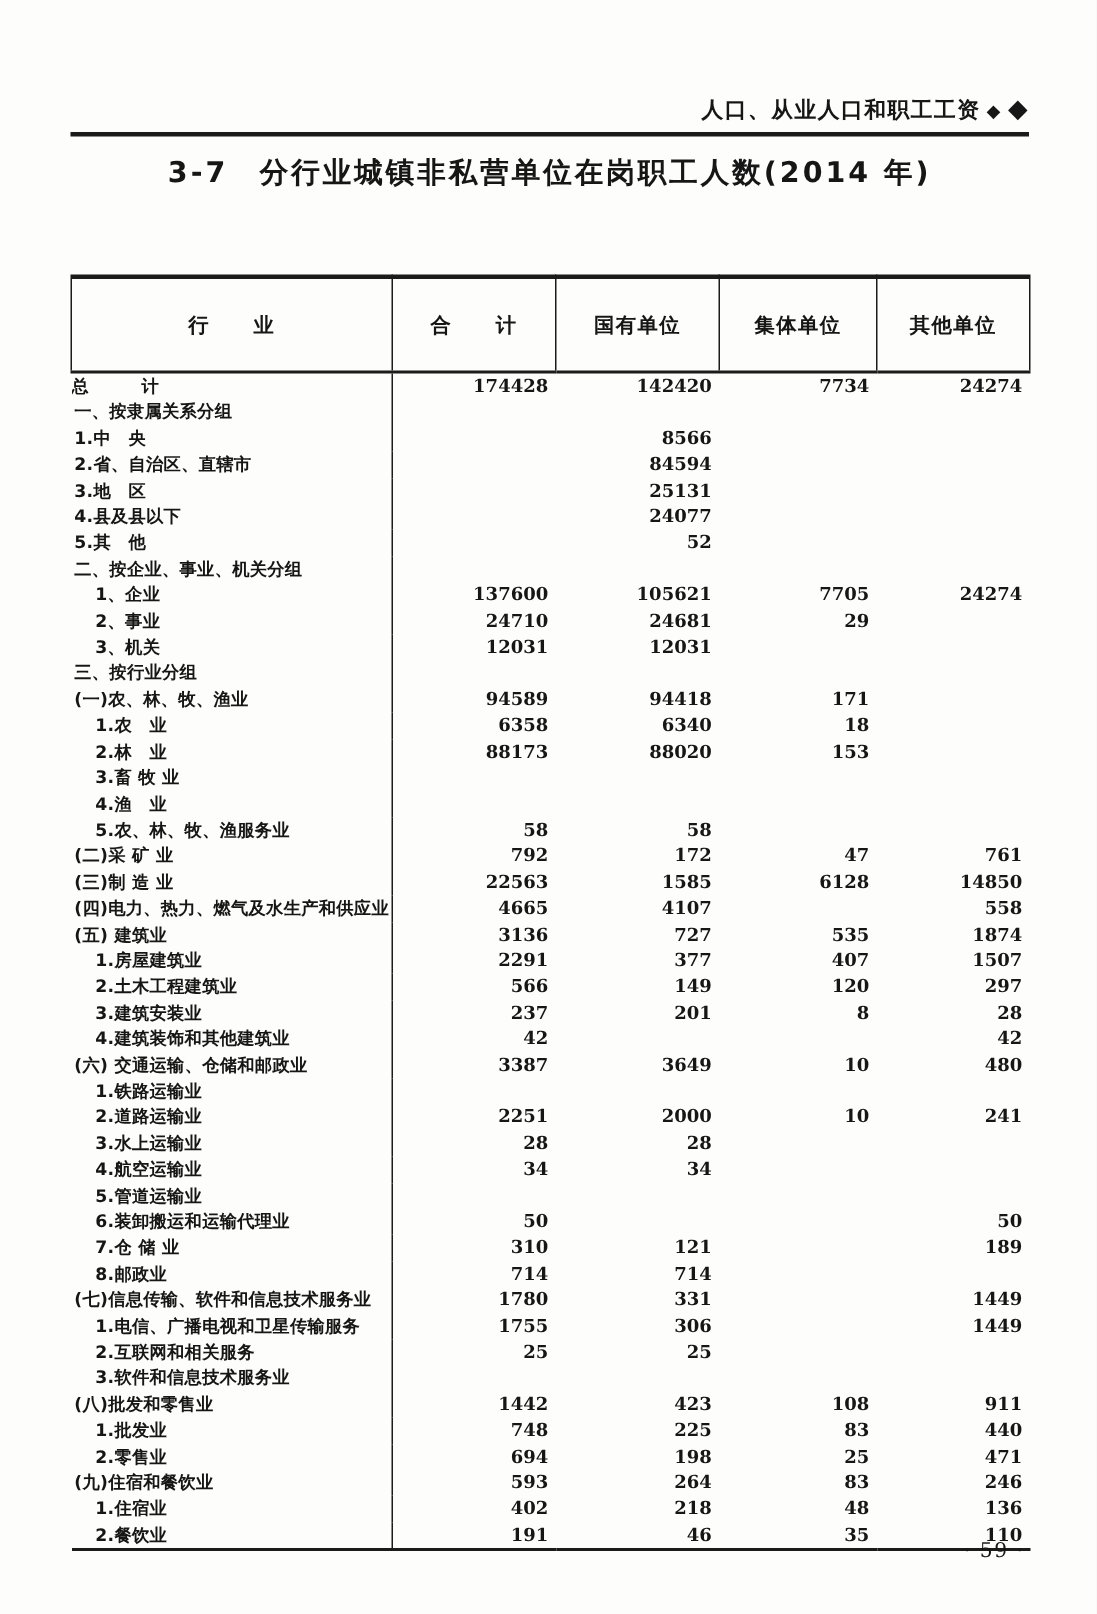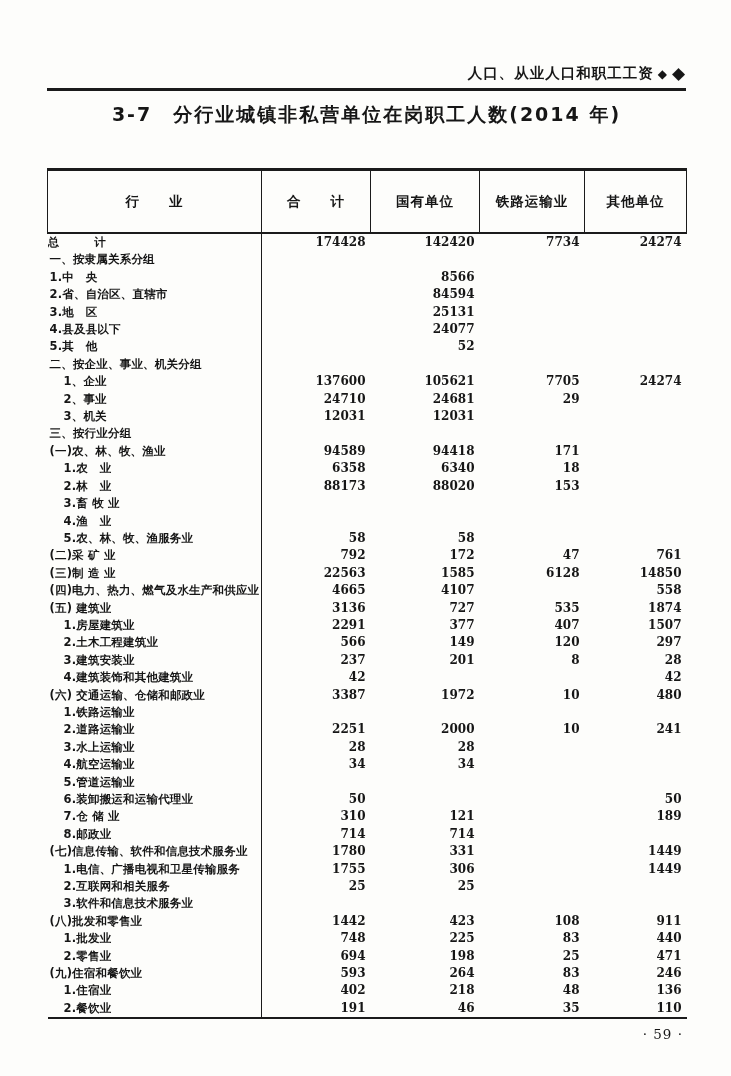--- a/index.html
+++ b/index.html
@@ -39,21 +39,21 @@
     margin: 0;
     text-align: center;
     font-size: 19px;
     font-weight: bold;
     letter-spacing: 2px;
     white-space: nowrap;
   }
   
   table.yearbook {
     position: absolute;
-    top: 168px; left: 47px;
+    top: 183px; left: 47px;
     width: 639px;
     border-collapse: collapse;
     table-layout: fixed;
     border-top: 3px solid #1b1b1b;
     border-bottom: 2.5px solid #1b1b1b;
   }
   thead th {
     height: 61px;
     font-size: 13.5px;
     font-weight: bold;
@@ -118,21 +118,21 @@
       <col style="width:109px">
       <col style="width:109px">
       <col style="width:105px">
       <col style="width:102px">
     </colgroup>
     <thead>
       <tr>
         <th class="first">行　　业</th>
         <th class="v">合　　计</th>
         <th class="v">国有单位</th>
-        <th class="v">铁路运输业</th>
+        <th class="v">集体单位</th>
         <th class="v last">其他单位</th>
       </tr>
     </thead>
     <tbody id="table-body">
         <tr>
           <td class="label total">总　　　计</td>
           <td class="num">174428</td>
           <td class="num">142420</td>
           <td class="num">7734</td>
           <td class="num">24274</td>
@@ -308,21 +308,21 @@
         <tr>
           <td class="label indent1">4.建筑装饰和其他建筑业</td>
           <td class="num">42</td>
           <td class="num"></td>
           <td class="num"></td>
           <td class="num">42</td>
         </tr>
         <tr>
           <td class="label">(六) 交通运输、仓储和邮政业</td>
           <td class="num">3387</td>
-          <td class="num">1972</td>
+          <td class="num">3649</td>
           <td class="num">10</td>
           <td class="num">480</td>
         </tr>
         <tr>
           <td class="label indent1">1.铁路运输业</td>
           <td class="num"></td>
           <td class="num"></td>
           <td class="num"></td>
           <td class="num"></td>
         </tr>

